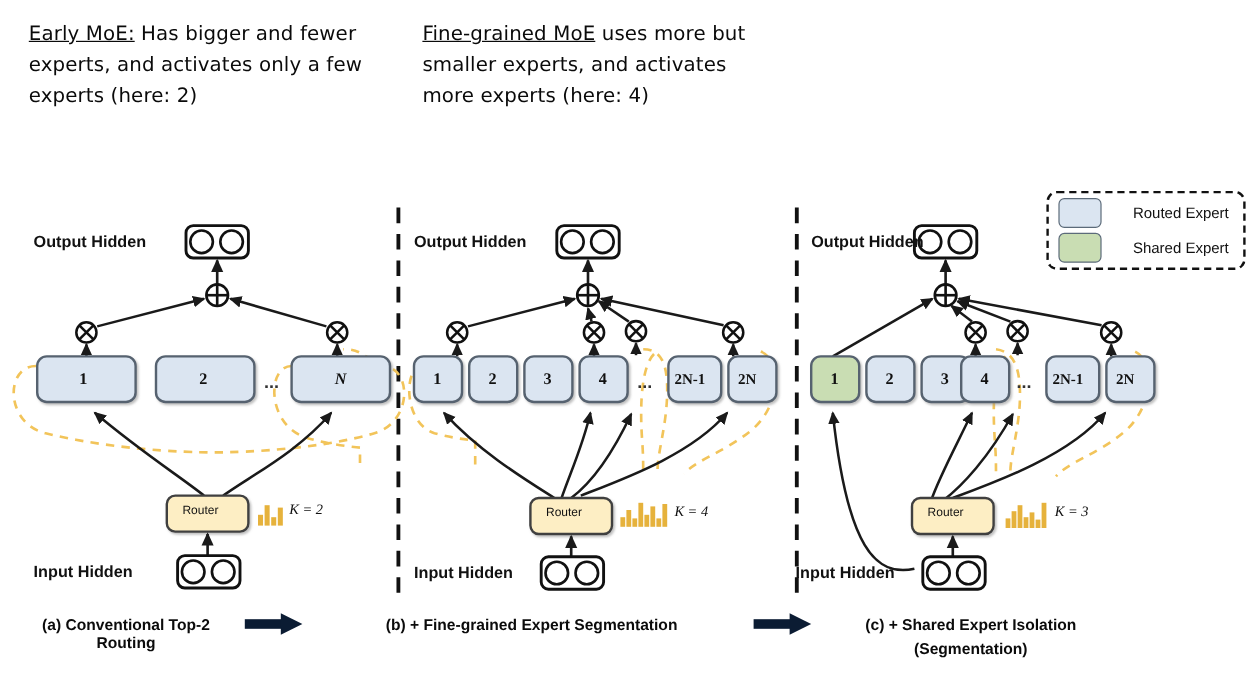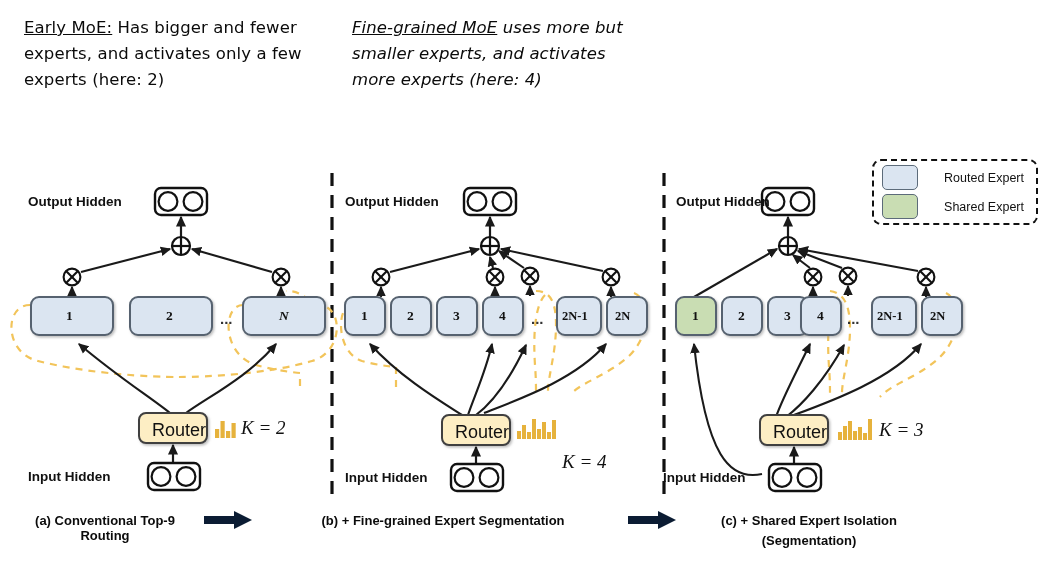--- a/index.html
+++ b/index.html
@@ -17,35 +17,35 @@
 
   .lg-box{position:absolute;left:872px;top:154px;width:166px;height:66px;
           border:2.4px dashed #111;border-radius:9px;background:#fff;
           display:flex;flex-direction:column;gap:4px;
           padding:4px 8px;box-sizing:border-box;}
   .lg-row{display:flex;align-items:center;gap:10px;height:25px;}
   .lg-sw{width:34px;height:23px;border-radius:5px;border:1.6px solid #5c6b7a;}
   .lg-tx{font-size:12.5px;color:#111;flex:1;text-align:right;padding-right:4px;}
 
   .hid-lbl{position:absolute;font-size:13.5px;font-weight:bold;color:#111;white-space:nowrap;}
-  .klbl{font-size:19px;font-style:italic;font-family:"Liberation Serif",serif;color:#111;white-space:nowrap;text-align:center;}
-  .rtxt{position:absolute;font-size:18px;color:#111;white-space:nowrap;}
+  .klbl{font-size:12px;font-style:italic;font-family:"Liberation Serif",serif;color:#111;white-space:nowrap;text-align:center;}
+  .rtxt{position:absolute;font-size:10px;color:#111;white-space:nowrap;}
   .ell{position:absolute;font-size:15px;font-weight:bold;color:#333;}
   .exlbl{position:absolute;font-size:13.5px;font-weight:bold;color:#111;white-space:nowrap;
          font-family:"Liberation Serif",serif;}
 </style>
 </head>
 <body>
 
 <div id="stage">
 
   <div class="note" style="left:24px;top:10px;width:300px;">
     <span class="hd">Early MoE:</span><span> Has bigger and fewer experts, and activates only a few experts (here: 2)</span>
   </div>
-  <div class="note" style="left:352px;top:10px;width:300px;font-style:italic;">
+  <div class="note" style="left:352px;top:10px;width:300px;">
     <span class="hd">Fine-grained MoE</span><span> uses more but smaller experts, and activates more experts (here: 4)</span>
   </div>
 
   <div class="lg-box">
     <div class="lg-row">
       <span class="lg-sw" style="background:#dbe5f1"></span>
       <span class="lg-tx">Routed Expert</span>
     </div>
     <div class="lg-row">
       <span class="lg-sw" style="background:#c9ddb3"></span>
@@ -269,42 +269,42 @@
   <div class="rtxt" style="left:152px;top:415px;">Router</div>
   <div class="klbl" style="position:absolute;left:241px;top:412px;">K = 2</div>
   <div class="exlbl" style="left:66px;top:303px;">1</div>
   <div class="exlbl" style="left:166px;top:303px;">2</div>
   <div class="exlbl" style="left:279px;top:303px;font-style:italic;">N</div>
   <div class="ell" style="left:220px;top:305px;">...</div>
 
   <div class="hid-lbl" style="left:345px;top:189px;">Output Hidden</div>
   <div class="hid-lbl" style="left:345px;top:465px;">Input Hidden</div>
   <div class="rtxt" style="left:455px;top:417px;">Router</div>
-  <div class="klbl" style="position:absolute;left:562px;top:414px;margin-top:32px;">K = 4</div>
+  <div class="klbl" style="position:absolute;left:562px;top:414px;">K = 4</div>
   <div class="exlbl" style="left:361px;top:303px;">1</div>
   <div class="exlbl" style="left:407px;top:303px;">2</div>
   <div class="exlbl" style="left:453px;top:303px;">3</div>
   <div class="exlbl" style="left:499px;top:303px;">4</div>
   <div class="exlbl" style="left:562px;top:304px;font-size:12.5px;">2N-1</div>
   <div class="exlbl" style="left:615px;top:304px;font-size:12.5px;">2N</div>
   <div class="ell" style="left:531px;top:305px;">...</div>
 
   <div class="hid-lbl" style="left:676px;top:189px;">Output Hidden</div>
   <div class="hid-lbl" style="left:663px;top:465px;">Input Hidden</div>
   <div class="rtxt" style="left:773px;top:417px;">Router</div>
   <div class="klbl" style="position:absolute;left:879px;top:414px;">K = 3</div>
   <div class="exlbl" style="left:692px;top:303px;">1</div>
   <div class="exlbl" style="left:738px;top:303px;">2</div>
   <div class="exlbl" style="left:784px;top:303px;">3</div>
   <div class="exlbl" style="left:817px;top:303px;">4</div>
   <div class="exlbl" style="left:877px;top:304px;font-size:12.5px;">2N-1</div>
   <div class="exlbl" style="left:930px;top:304px;font-size:12.5px;">2N</div>
   <div class="ell" style="left:847px;top:305px;">...</div>
 
-  <div class="caption" style="left:15px;top:508px;width:180px;">(a) Conventional Top-9 Routing</div>
+  <div class="caption" style="left:15px;top:508px;width:180px;">(a) Conventional Top-2 Routing</div>
   <svg class="layer" style="pointer-events:none" viewBox="0 0 1046 565">
     <g>
       <rect x="204" y="511" width="32" height="8" fill="#0b1c33"></rect>
       <path d="M234,506 L252,515 L234,524 z" fill="#0b1c33"></path>
     </g>
     <g>
       <rect x="628" y="511" width="32" height="8" fill="#0b1c33"></rect>
       <path d="M658,506 L676,515 L658,524 z" fill="#0b1c33"></path>
     </g>
   </svg>

